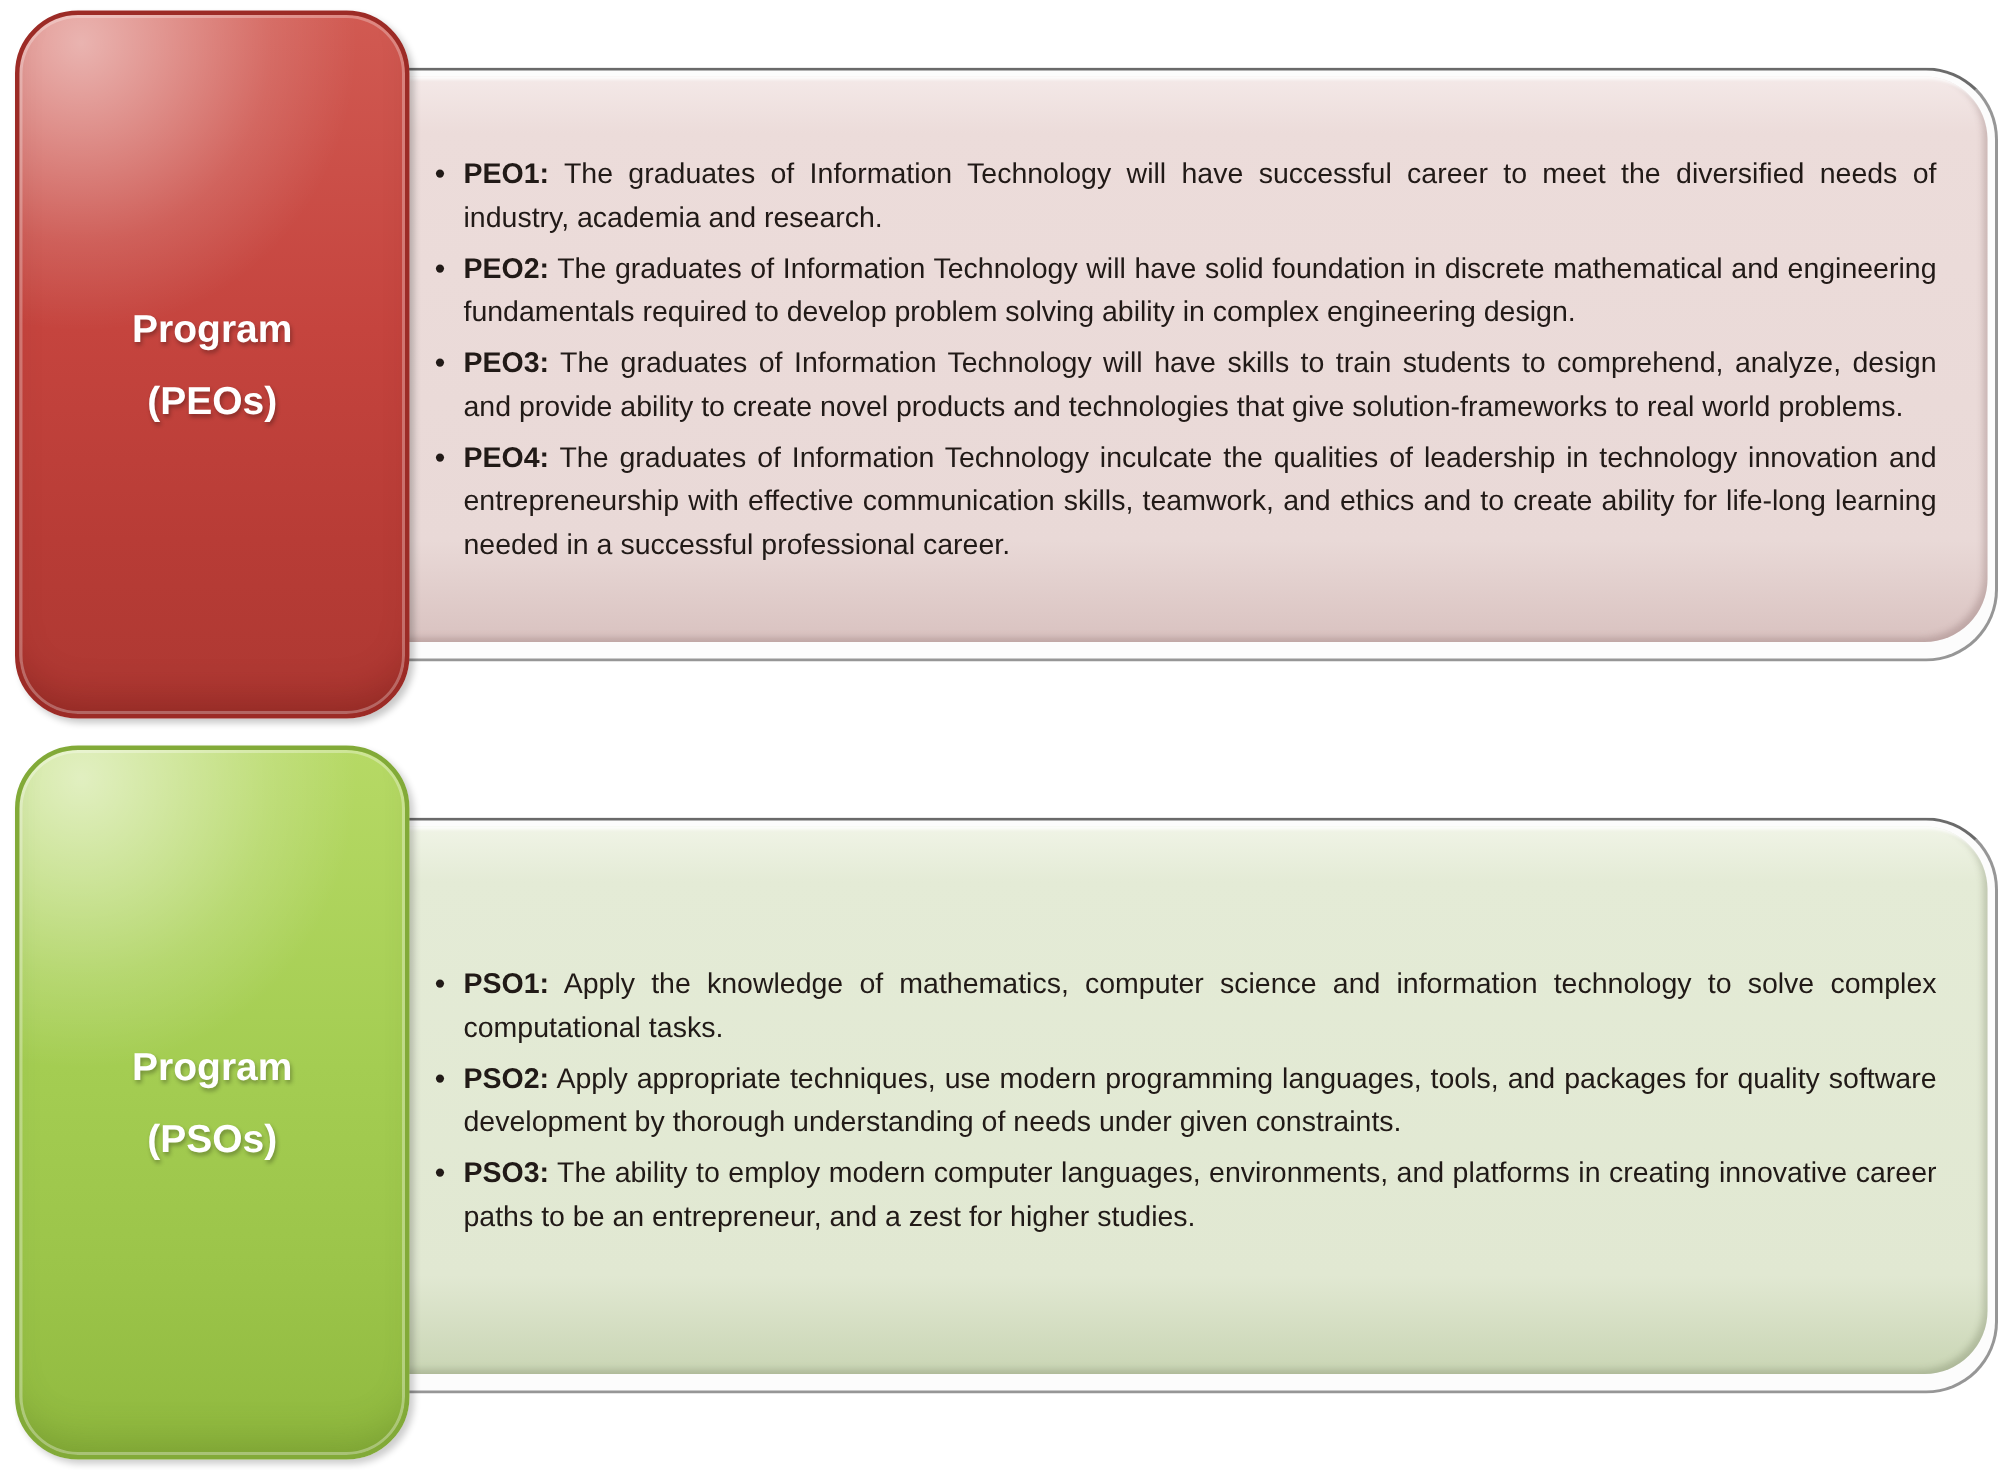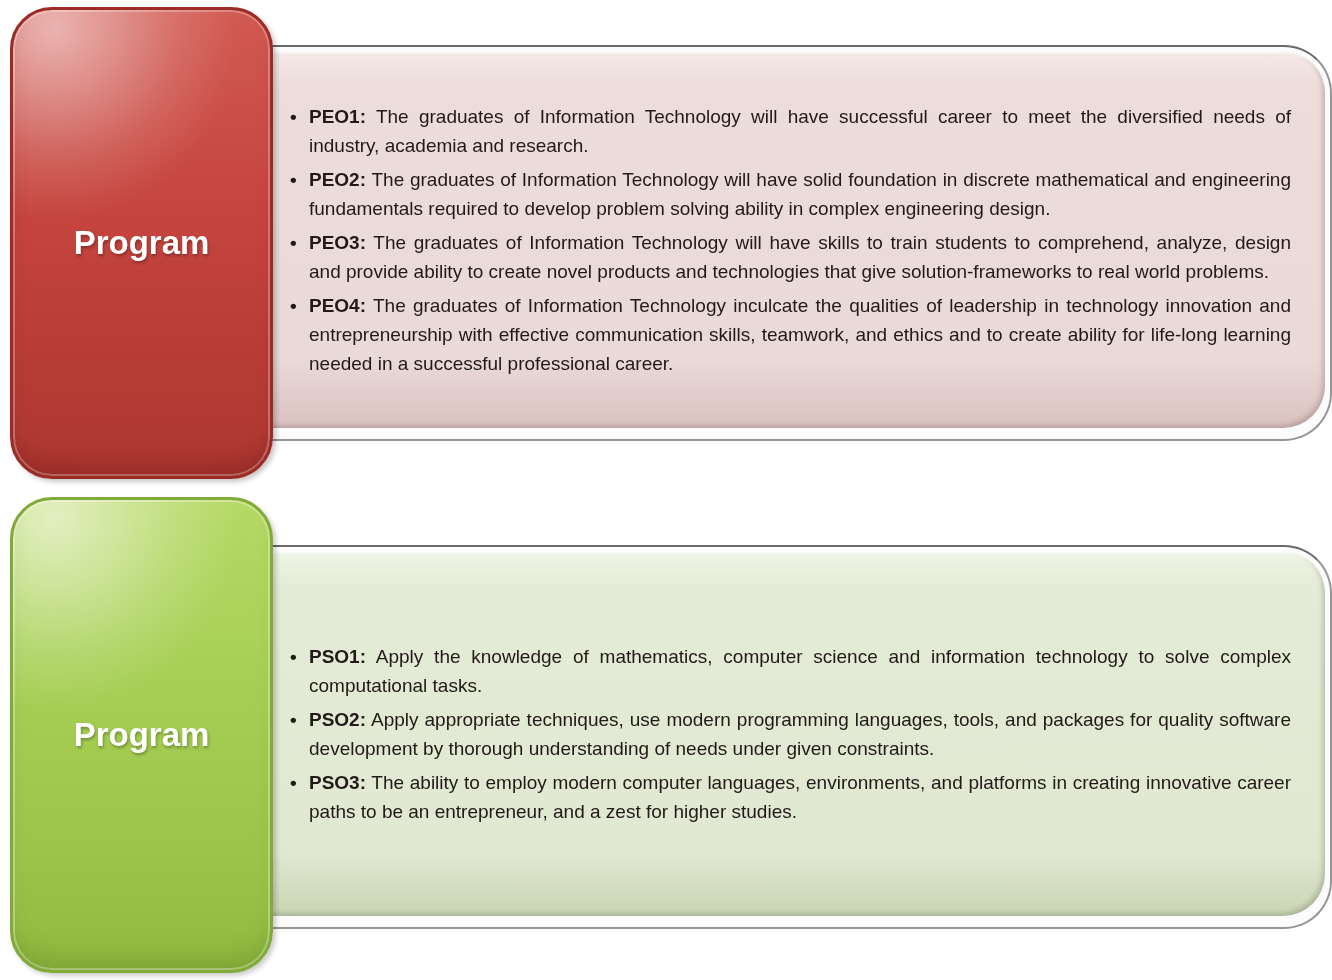--- a/index.html
+++ b/index.html
@@ -53,21 +53,21 @@
   .label-box.greenbox {
     background:
       radial-gradient(130% 75% at 16% 4%, rgba(255,255,255,0.60) 0%, rgba(255,255,255,0.15) 38%, rgba(255,255,255,0) 55%),
       linear-gradient(180deg,#b6d965 0%,#a4cd52 45%,#9bc449 75%,#90b93f 100%);
     border:3px solid #82aa38;
     box-shadow:inset 0 0 0 2px rgba(255,255,255,0.32),
                inset 0 -22px 26px -14px rgba(70,100,20,0.30),
                3px 3px 5px rgba(0,0,0,0.20);
   }
   .box-title {
-    font-size:33px; font-weight:bold; line-height:48px; color:#ffffff;
+    font-size:26px; font-weight:bold; line-height:48px; color:#ffffff;
     text-shadow:1px 2px 3px rgba(0,0,0,0.30);
     padding:0 14px;
   }
 
   
   #peo-panel  { left:256px; top:45px;  width:1072px; height:392px; }
   #pso-panel  { left:256px; top:545px; width:1072px; height:380px; }
   #peo-box    { left:10px;  top:7px;   width:263px;  height:472px; }
   #pso-box    { left:10px;  top:497px; width:263px;  height:476px; }
 
@@ -108,20 +108,21 @@
         <span class="obj-label">PEO4:</span>
         <span>The graduates of Information Technology inculcate the qualities of leadership in technology innovation and entrepreneurship with effective communication skills, teamwork, and ethics and to create ability for life-long learning needed in a successful professional career.</span>
       </li>
     </ul>
   </div>
 </div>
 
 <div class="label-box red" id="peo-box">
   <div class="box-title">
     <div>Program</div>
+    <div>(PEOs)</div>
   </div>
 </div>
 
 <div class="panel" id="pso-panel">
   <div class="panel-inner green">
     <ul class="obj-list">
       <li class="obj-item">
         <span class="bullet">•</span>
         <span class="obj-label">PSO1:</span>
         <span>Apply the knowledge of mathematics, computer science and information technology to solve complex computational tasks.</span>
@@ -136,14 +137,15 @@
         <span class="obj-label">PSO3:</span>
         <span>The ability to employ modern computer languages, environments, and platforms in creating innovative career paths to be an entrepreneur, and a zest for higher studies.</span>
       </li>
     </ul>
   </div>
 </div>
 
 <div class="label-box greenbox" id="pso-box">
   <div class="box-title">
     <div>Program</div>
+    <div>(PSOs)</div>
   </div>
 </div>
 
 </body></html>

